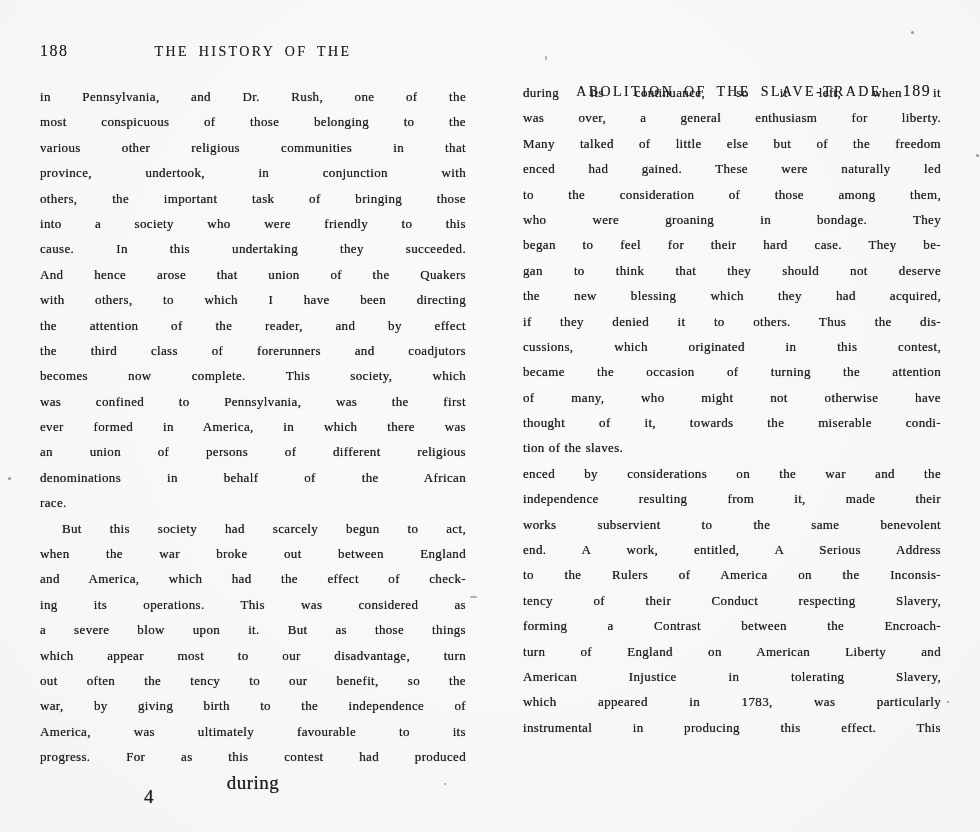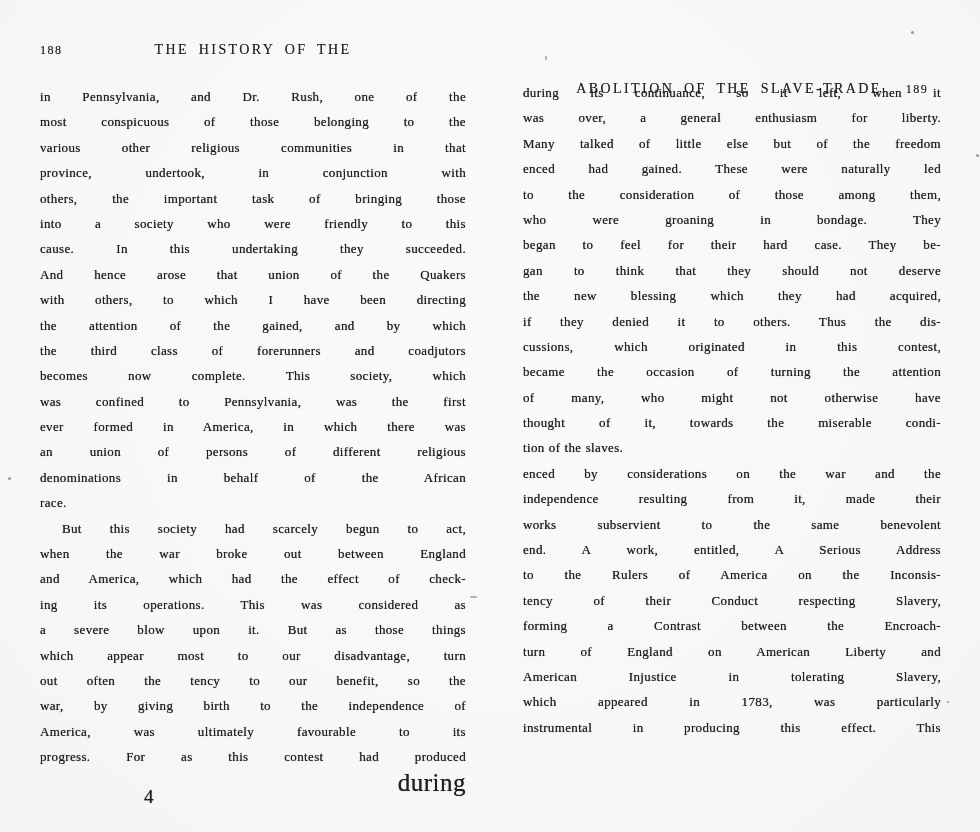--- a/index.html
+++ b/index.html
@@ -37,21 +37,21 @@
     text-shadow: 0 0 0.6px rgba(30,30,30,0.55);
   }
   .running-head .head-title {
     flex: 1;
     text-align: center;
     font-size: 14px;
     letter-spacing: 2.4px;
     word-spacing: 4px;
   }
   .running-head .folio {
-    font-size: 12px;
+    font-size: 16px;
     letter-spacing: 1.5px;
     width: 48px;
   }
   .page-left .folio { text-align: left; }
   .page-right .folio { text-align: center; margin-top: 44px; }
   .body-text {
     font-size: 13px;
     line-height: 25.4px;
     letter-spacing: 0.35px;
     word-spacing: 0.6px;
@@ -64,22 +64,22 @@
     overflow: hidden;
     white-space: nowrap;
   }
   .line.end {
     text-align-last: left;
   }
   .line.indent {
     text-indent: 22px;
   }
   .catchword-row {
-    text-align: right;
-    font-size: 25px;
+    text-align: center;
+    font-size: 19px;
     line-height: 25.4px;
     letter-spacing: 0.5px;
     text-shadow: 0 0 0.7px rgba(25,25,25,0.75);
   }
   .signature-row {
     font-size: 19px;
     line-height: 22px;
     margin-top: -9px;
     padding-left: 104px;
     text-shadow: 0 0 0.8px rgba(25,25,25,0.8);
@@ -103,21 +103,21 @@
   <div class="body-text">
       <div class="line">in Pennsylvania, and Dr. Rush, one of the</div>
       <div class="line">most conspicuous of those belonging to the</div>
       <div class="line">various other religious communities in that</div>
       <div class="line">province, undertook, in conjunction with</div>
       <div class="line">others, the important task of bringing those</div>
       <div class="line">into a society who were friendly to this</div>
       <div class="line">cause.  In this undertaking they succeeded.</div>
       <div class="line">And hence arose that union of the Quakers</div>
       <div class="line">with others, to which I have been directing</div>
-      <div class="line">the attention of the gained, and by which</div>
+      <div class="line">the attention of the reader, and by effect</div>
       <div class="line">the third class of forerunners and coadjutors</div>
       <div class="line">becomes now complete.  This society, which</div>
       <div class="line">was confined to Pennsylvania, was the first</div>
       <div class="line">ever formed in America, in which there was</div>
       <div class="line">an union of persons of different religious</div>
       <div class="line">denominations in behalf of the African</div>
       <div class="line end">race.</div>
       <div class="line indent">But this society had scarcely begun to act,</div>
       <div class="line">when the war broke out between England</div>
       <div class="line">and America, which had the effect of check-</div>

